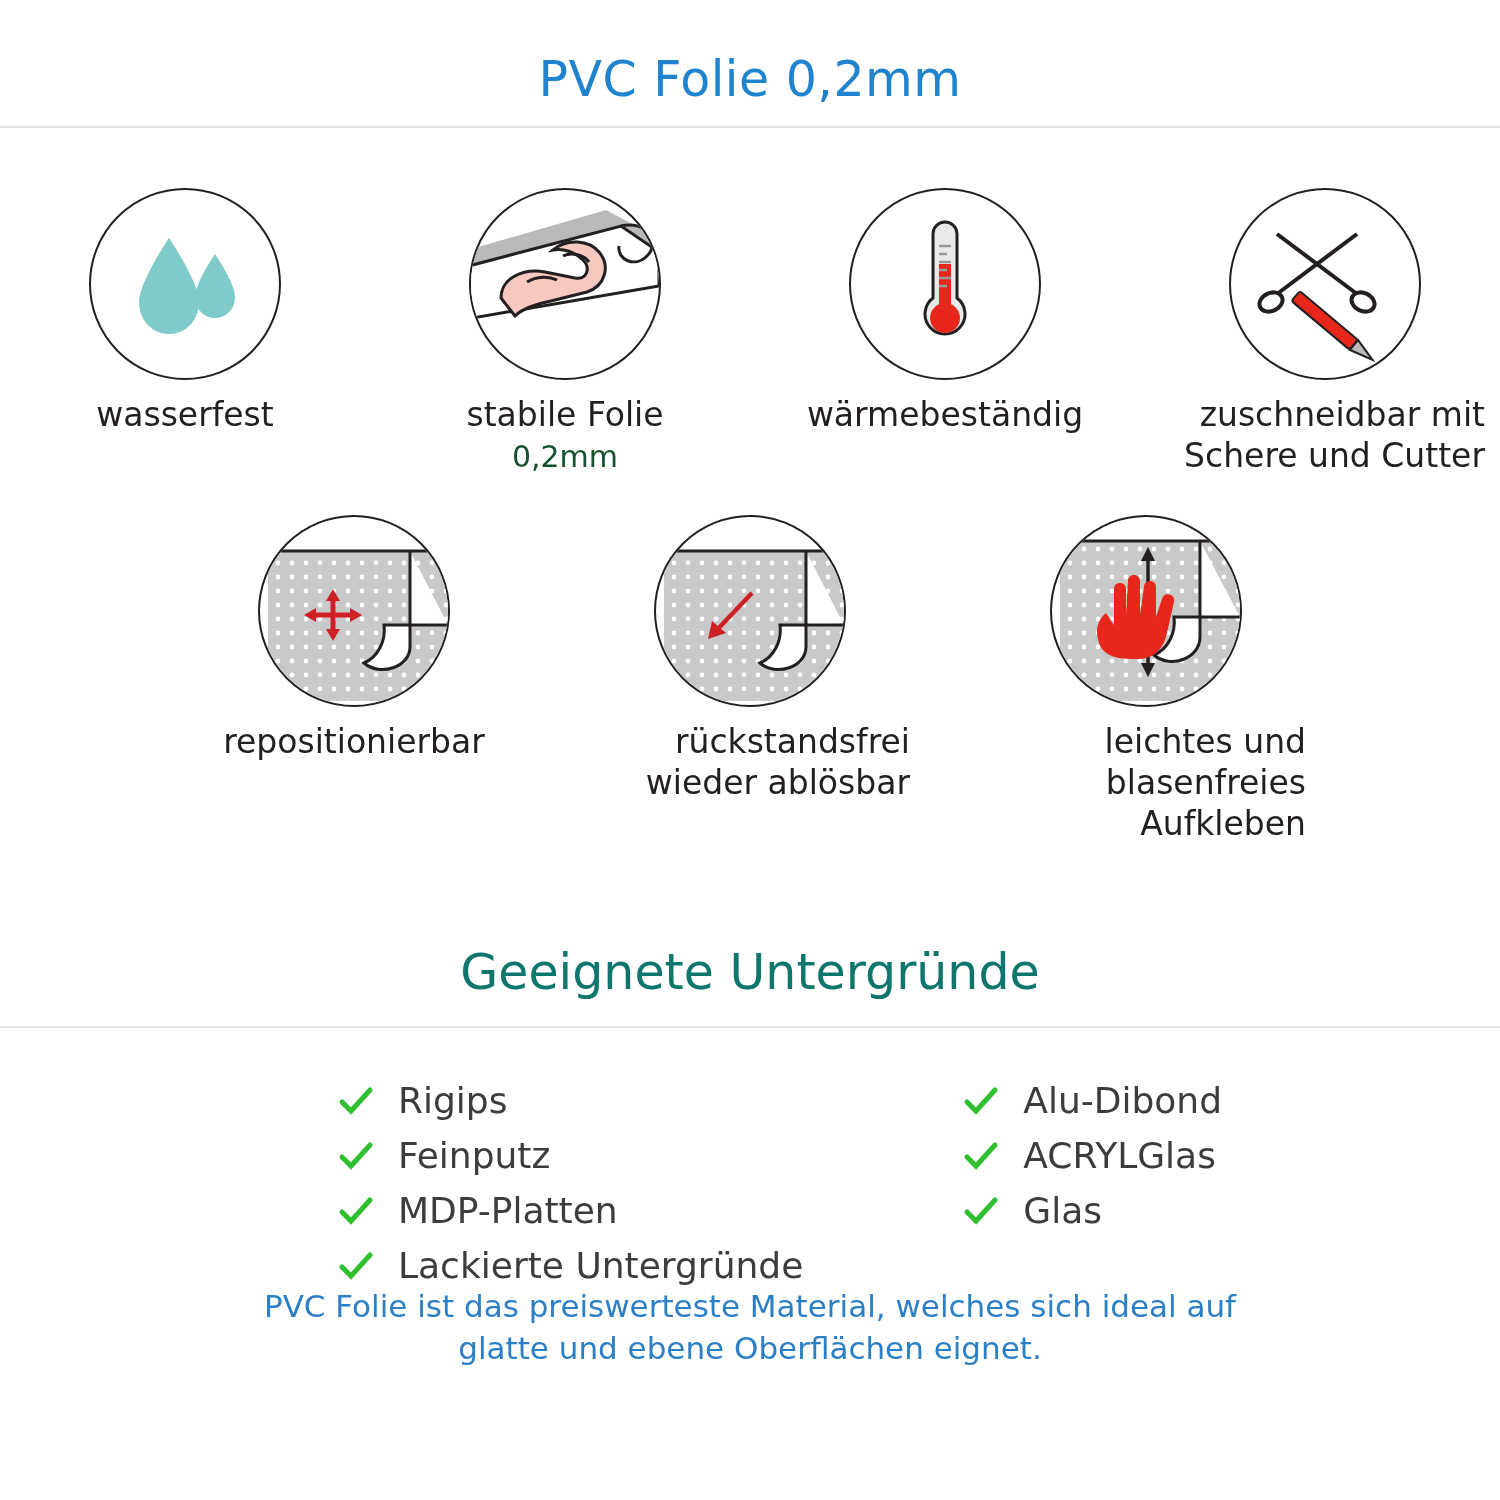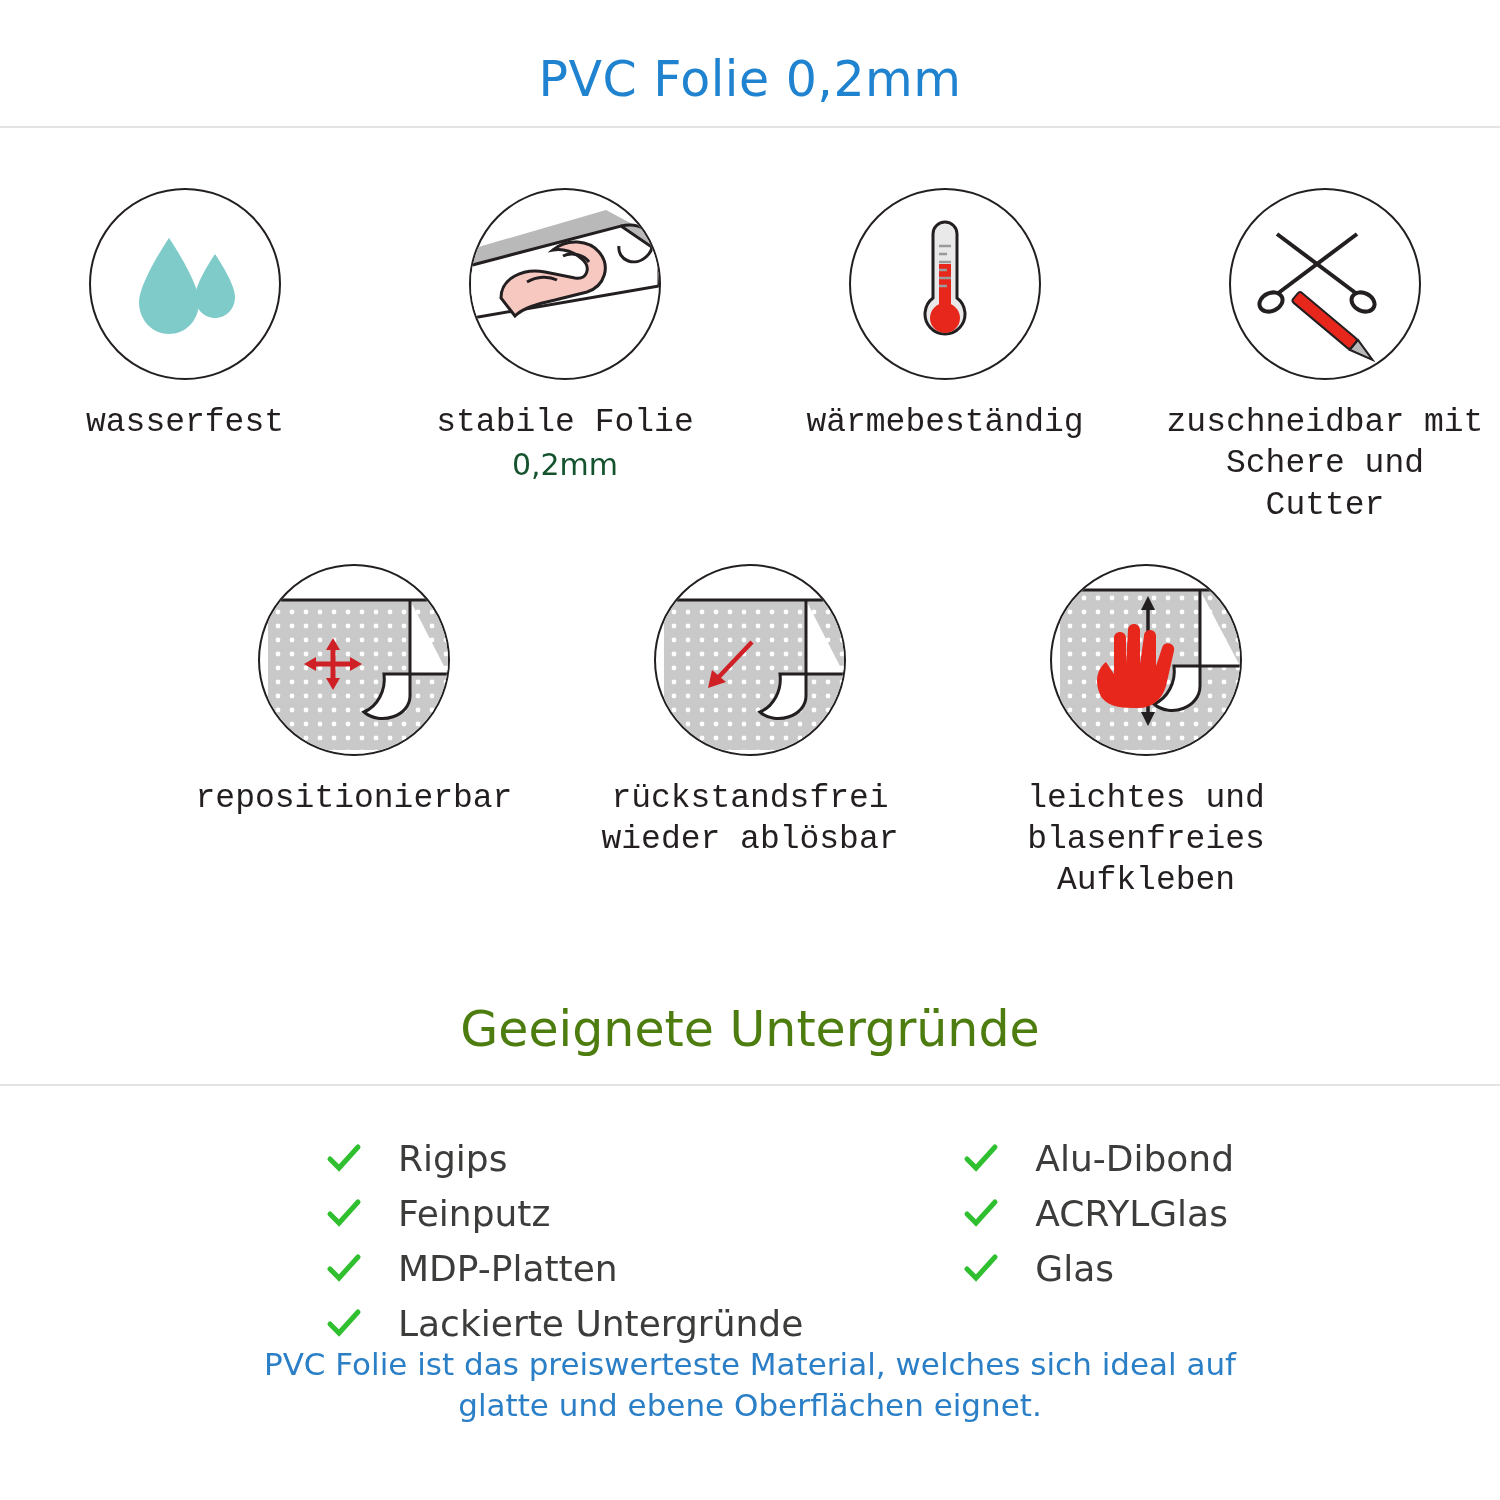--- a/index.html
+++ b/index.html
@@ -40,21 +40,21 @@
   .section-title-bar {
     height: 110px;
     display: flex;
     align-items: center;
     justify-content: center;
     border-bottom: 2px solid #e3e3e3;
     box-sizing: border-box;
   }
   .section-title-text {
     font-size: 49px;
-    color: #4d7c0f;
+    color: #0f766e;
   }
 
   
   .features {
     padding-top: 60px;
   }
   .feat-row {
     display: flex;
     justify-content: center;
     align-items: flex-start;
@@ -74,26 +74,25 @@
     border-radius: 50%;
     border: 2px solid #231f20;
     position: relative;
     overflow: hidden;
     background: #ffffff;
     box-sizing: border-box;
   }
   .circle svg { display: block; }
 
   .feat-label {
-    margin-top: 22px;
-    text-align: center;
+    margin-top: 14px;
+    text-align: right;
     font-size: 33px;
     line-height: 1.25;
     color: #231f20;
-    font-family: Liberation Mono, monospace;
   }
   .feat-sub {
     margin-top: 4px;
     text-align: center;
     font-size: 30px;
     color: #14532d;
   }
 
   
   .substrates {
@@ -104,21 +103,21 @@
     padding-left: 60px;
   }
   .sub-col {
     display: flex;
     flex-direction: column;
     gap: 14px;
   }
   .sub-item {
     display: flex;
     align-items: center;
-    gap: 36px;
+    gap: 24px;
   }
   .check {
     width: 36px;
     height: 36px;
     flex: 0 0 auto;
   }
   .sub-label {
     font-size: 36px;
     color: #3c3c3b;
   }

